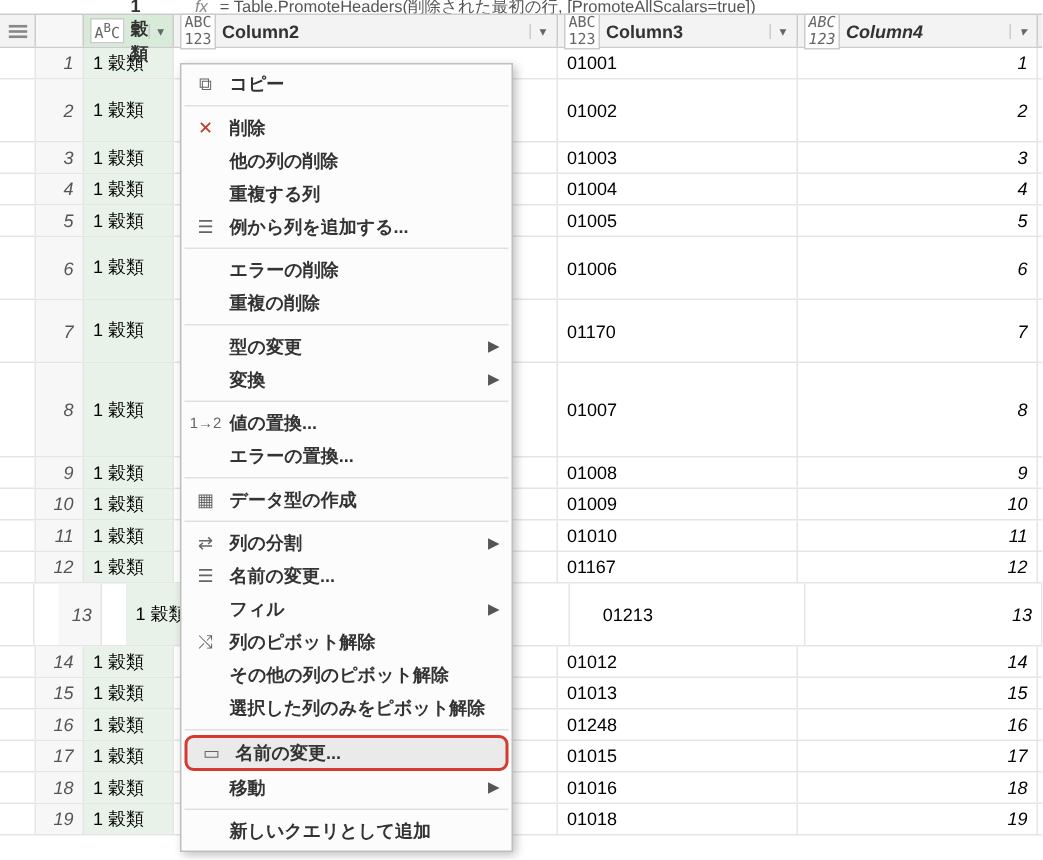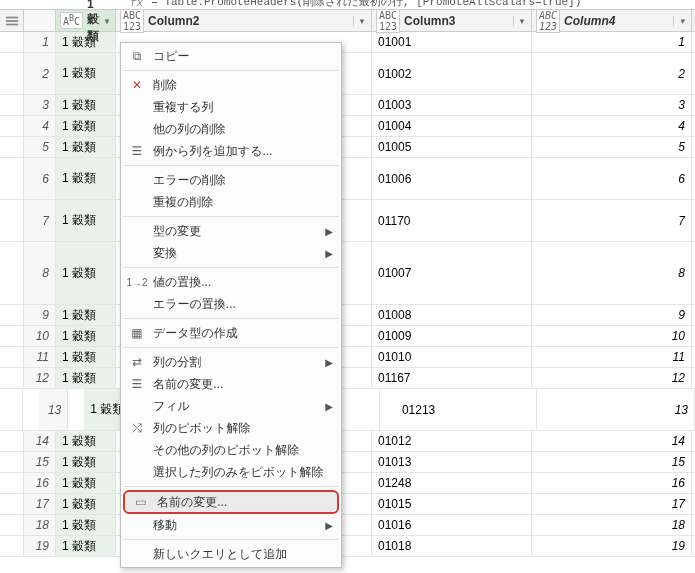--- a/index.html
+++ b/index.html
@@ -1,17 +1,17 @@
 <!DOCTYPE html>
 <html><head>
 <meta charset="utf-8">
 <style>
 * { margin: 0; padding: 0; box-sizing: border-box; }
 body { font-family: "Yu Gothic UI", "Meiryo", sans-serif; font-size: 12px; background: #fff; width: 695px; height: 573px; overflow: hidden; position: relative; }
-.formula-bar { height: 10px; border-bottom: 1px solid #ccc; padding: 0 10px; font-family: Liberation Mono, monospace; font-size: 11px; color: #555; display: flex; align-items: flex-end; overflow: hidden; }
+.formula-bar { height: 10px; border-bottom: 1px solid #ccc; padding: 0 10px; font-family: Liberation Sans, sans-serif; font-size: 11px; color: #555; display: flex; align-items: center; overflow: hidden; }
 .formula-bar .fx { color: #888; margin-right: 8px; margin-left: 120px; font-style: italic; }
 .grid { position: relative; }
 .header-row { display: flex; height: 22px; border-bottom: 1px solid #ccc; background: #f0f0f0; }
 .row { display: flex; height: 21px; border-bottom: 1px solid #e5e5e5; }
 .cell { border-right: 1px solid #e5e5e5; display: flex; align-items: center; padding: 0 6px; overflow: hidden; white-space: nowrap; }
 .hcell { border-right: 1px solid #ccc; display: flex; align-items: center; padding: 0 4px; position: relative; background: #f3f3f3; }
 .corner { width: 24px; display:flex; align-items:center; justify-content:center; }
 .rownum { width: 32px; background: #f7f7f7; color: #555; justify-content: flex-end; font-style: italic; padding-right: 6px; }
 .col-a { width: 60px; background: #e8f2e8; }
 .hcell.col-a { background: #d8ebd8; }
@@ -19,21 +19,21 @@
 .col-c { width: 160px; }
 .col-d { width: 160px; justify-content: flex-end; font-style: italic; }
 .hcell .typeicon { font-family: Consolas, monospace; font-size: 10px; color: #666; margin-right: 4px; border: 1px solid #ccc; padding: 0 2px; background: #fff; }
 .hcell .label { flex: 1; font-weight: 600; color: #333; }
 .hcell .filter { width: 14px; text-align:center; color: #666; font-size: 9px; border-left: 1px solid #ccc; padding-left:3px; }
 .corner svg { width: 14px; height: 14px; }
 
 .ctx { position: absolute; left: 120px; top: 32px; width: 222px; background: #fcfcfc; border: 1px solid #bfbfbf; box-shadow: 2px 2px 6px rgba(0,0,0,0.25); padding: 2px 0; z-index: 10; }
 .ctx .item { display: flex; align-items: center; height: 22px; padding: 0 8px 0 6px; color: #333; }
 .ctx .item .icon { width: 20px; display:flex; align-items:center; justify-content:center; color:#666; font-size:12px; }
-.ctx .item .lbl { flex:1; padding-left: 6px; }
+.ctx .item .lbl { flex:1; padding-left: 6px; font-weight: bold; }
 .ctx .item .arrow { color:#555; font-size:10px; }
 .ctx .sep { height: 1px; background: #e0e0e0; margin: 3px 2px; }
 .ctx .item.hl { border: 2px solid #d43a2f; border-radius: 6px; background: #eaeaea; margin: 0 2px; height: 24px; }
 .col-d.hcell, .col-c.hcell, .col-b.hcell { justify-content: flex-start; }
 </style>
 </head>
 <body>
 
 <div class="formula-bar">
   <span class="fx">fx</span>
@@ -231,25 +231,25 @@
         <span class="icon">⧉</span>
         <span class="lbl">コピー</span>
       </div>
     <div class="sep"></div>
     <div class="item">
         <span class="icon" style="color:#c0392b">✕</span>
         <span class="lbl">削除</span>
       </div>
     <div class="item">
         <span class="icon"></span>
+        <span class="lbl">他の列の削除</span>
+      </div>
+    <div class="item">
+        <span class="icon"></span>
         <span class="lbl">重複する列</span>
-      </div>
-    <div class="item">
-        <span class="icon"></span>
-        <span class="lbl">他の列の削除</span>
       </div>
     <div class="item">
         <span class="icon">☰</span>
         <span class="lbl">例から列を追加する...</span>
       </div>
     <div class="sep"></div>
     <div class="item">
         <span class="icon"></span>
         <span class="lbl">エラーの削除</span>
       </div>

